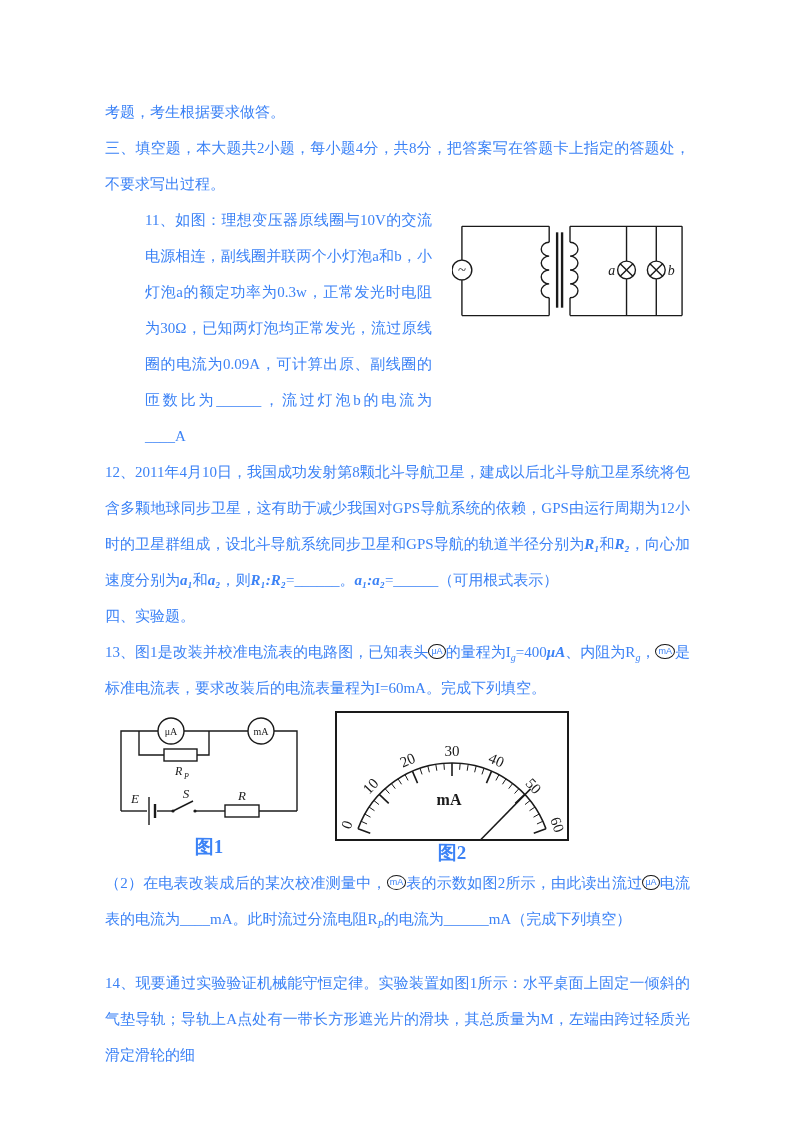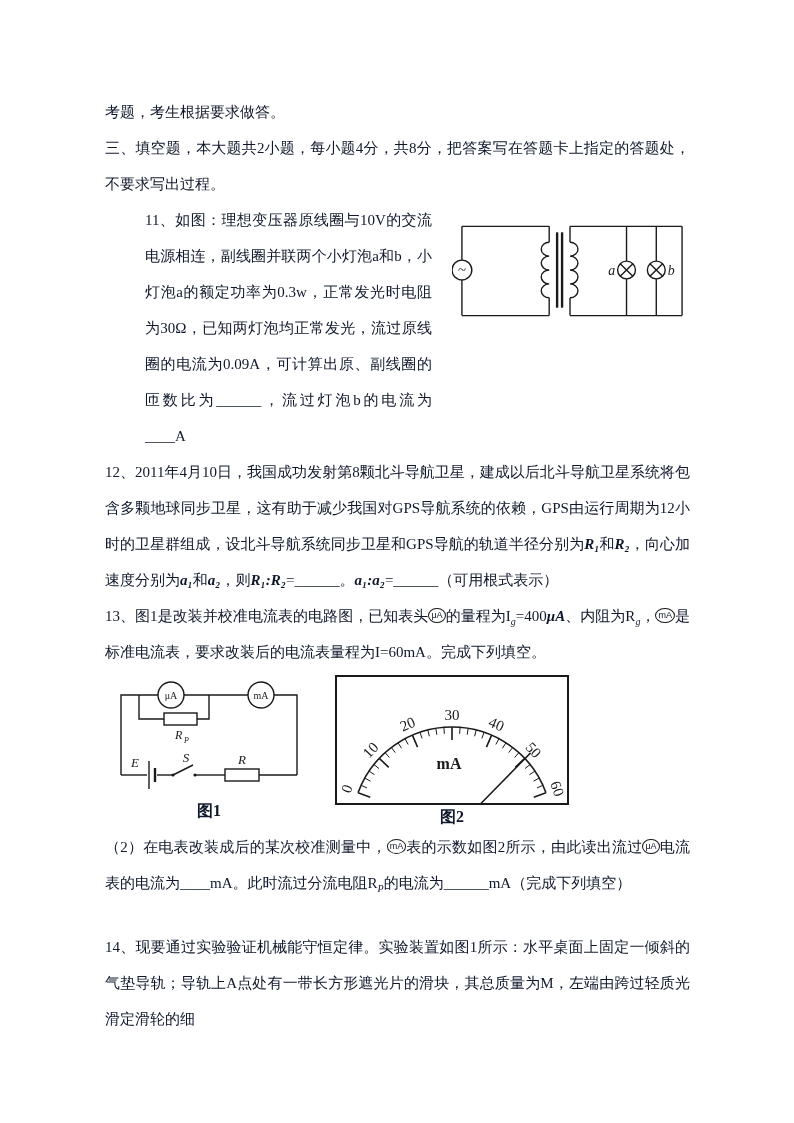--- a/index.html
+++ b/index.html
@@ -1,39 +1,39 @@
 <!DOCTYPE html>
 <html><head>
 <meta charset="utf-8">
 <style>
   html,body{margin:0;padding:0;background:#888;}
   .page{
     width:794px;height:1123px;box-sizing:border-box;
-    margin:0 auto;background:#ffffff;color:#0f172a;
+    margin:0 auto;background:#ffffff;color:#3b82f6;
     padding:94px 104px 30px 105px;
     font-family:"Liberation Serif","DejaVu Serif",serif;
     font-size:15px;line-height:36px;
     position:relative;overflow:hidden;
   }
   p{margin:0;text-align:justify;}
   .q11row{display:flex;}
   .q11text{width:350px;margin-left:40px;}
   .q11fig{width:238px;margin-left:20px;margin-top:16px;}
   .sub{font-size:10px;font-style:italic;vertical-align:-4px;line-height:0;}
   .bi{font-weight:bold;font-style:italic;}
   .circ{
     display:inline-block;border:1px solid #1a1a1a;border-radius:50%;
     font-size:9px;line-height:11px;padding:1px 2px;vertical-align:3px;
     font-family:"Liberation Sans",sans-serif;
   }
   .figrow{display:flex;align-items:flex-start;margin-top:5px;margin-left:4px;}
   .figcol{display:flex;flex-direction:column;align-items:center;}
   .metercol{margin-left:26px;}
   .meterbox{width:230px;height:126px;border:2px solid #1a1a1a;box-sizing:content-box;background:#fff;}
-  .figcap{font-weight:bold;line-height:24px;font-size:16px;text-align:right;}
+  .figcap{font-weight:bold;line-height:24px;font-size:19px;text-align:right;}
   .q14{margin-top:28px;}
   svg{display:block;}
   svg text{font-family:"Liberation Serif","DejaVu Serif",serif;fill:#1a1a1a;}
   .svgit{font-style:italic;}
   .wire{fill:none;stroke:#1a1a1a;stroke-width:1.4;}
   .thick{stroke-width:2.4;}
 </style>
 </head>
 <body>
 
@@ -84,20 +84,21 @@
           <line class="wire" x1="212.4" y1="45.6" x2="199.6" y2="58.4"></line>
           <path class="wire" d="M206,61 V98"></path>
           <text class="svgit" x="221" y="57" font-size="14" text-anchor="middle">b</text>
         </g>
       </svg>
     </div>
   </div>
 
   <p><span>12、2011年4月10日，我国成功发射第8颗北斗导航卫星，建成以后北斗导航卫星系统将包含多颗地球同步卫星，这有助于减少我国对GPS导航系统的依赖，GPS由运行周期为12小时的卫星群组成，设北斗导航系统同步卫星和GPS导航的轨道半径分别为</span><span class="bi">R₁</span><span>和</span><span class="bi">R₂</span><span>，向心加速度分别为</span><span class="bi">a₁</span><span>和</span><span class="bi">a₂</span><span>，则</span><span class="bi">R₁:R₂</span><span>=______。</span><span class="bi">a₁:a₂</span><span>=______</span><span>（可用根式表示）</span></p>
 
+  <p>四、实验题。</p>
 
   <p><span>13、图1是改装并校准电流表的电路图，已知表头</span><span class="circ">μA</span><span>的量程为I</span><span class="sub">g</span><span>=400</span><span class="bi">μA</span><span>、内阻为R</span><span class="sub">g</span><span>，</span><span class="circ">mA</span><span>是标准电流表，要求改装后的电流表量程为I=60mA。完成下列填空。</span></p>
 
 
   <div class="figrow">
     <div class="figcol">
       <svg width="200" height="124" viewBox="0 0 200 124">
         <g>
           <path class="wire" d="M12,100 L12,20 L49,20"></path>
           <circle class="wire" cx="62" cy="20" r="13"></circle>

